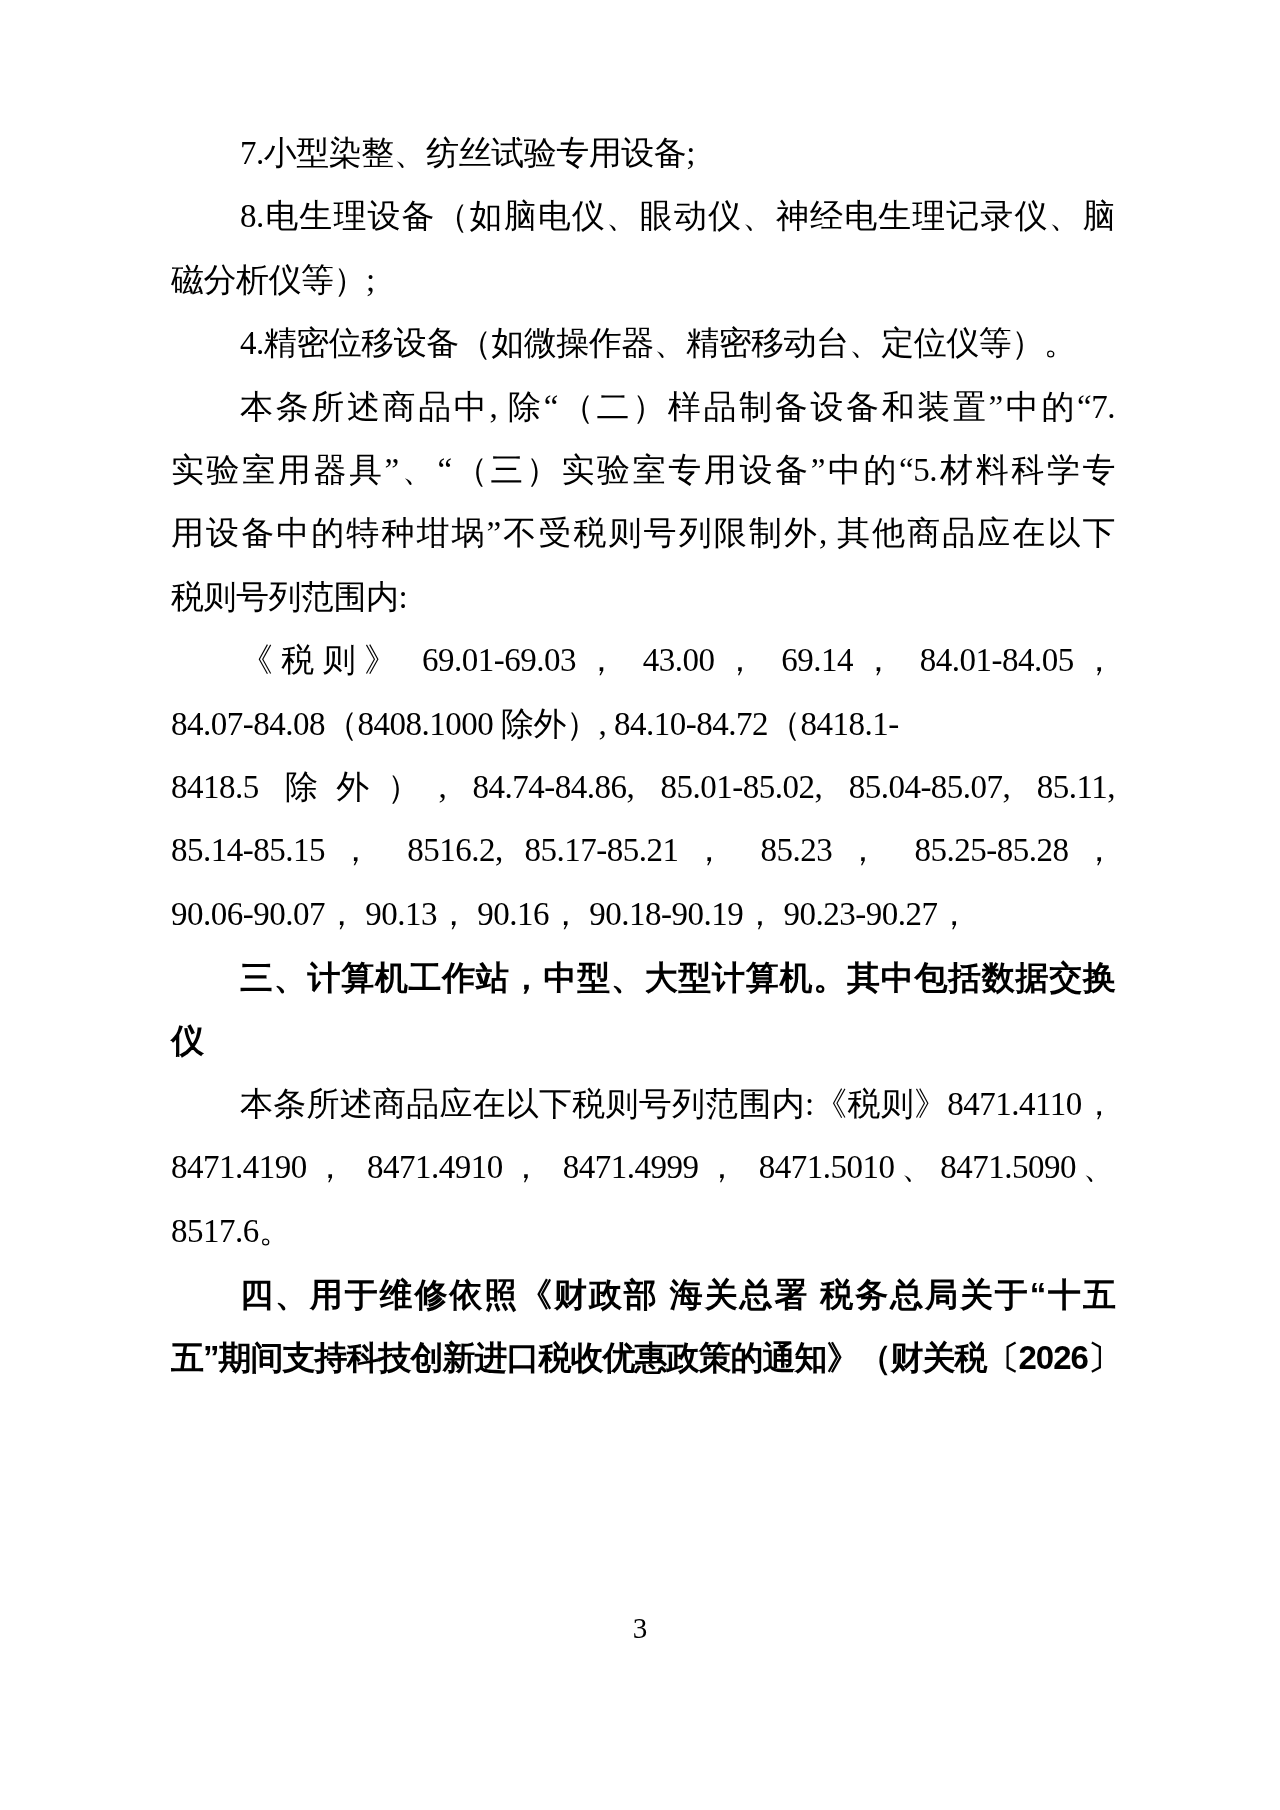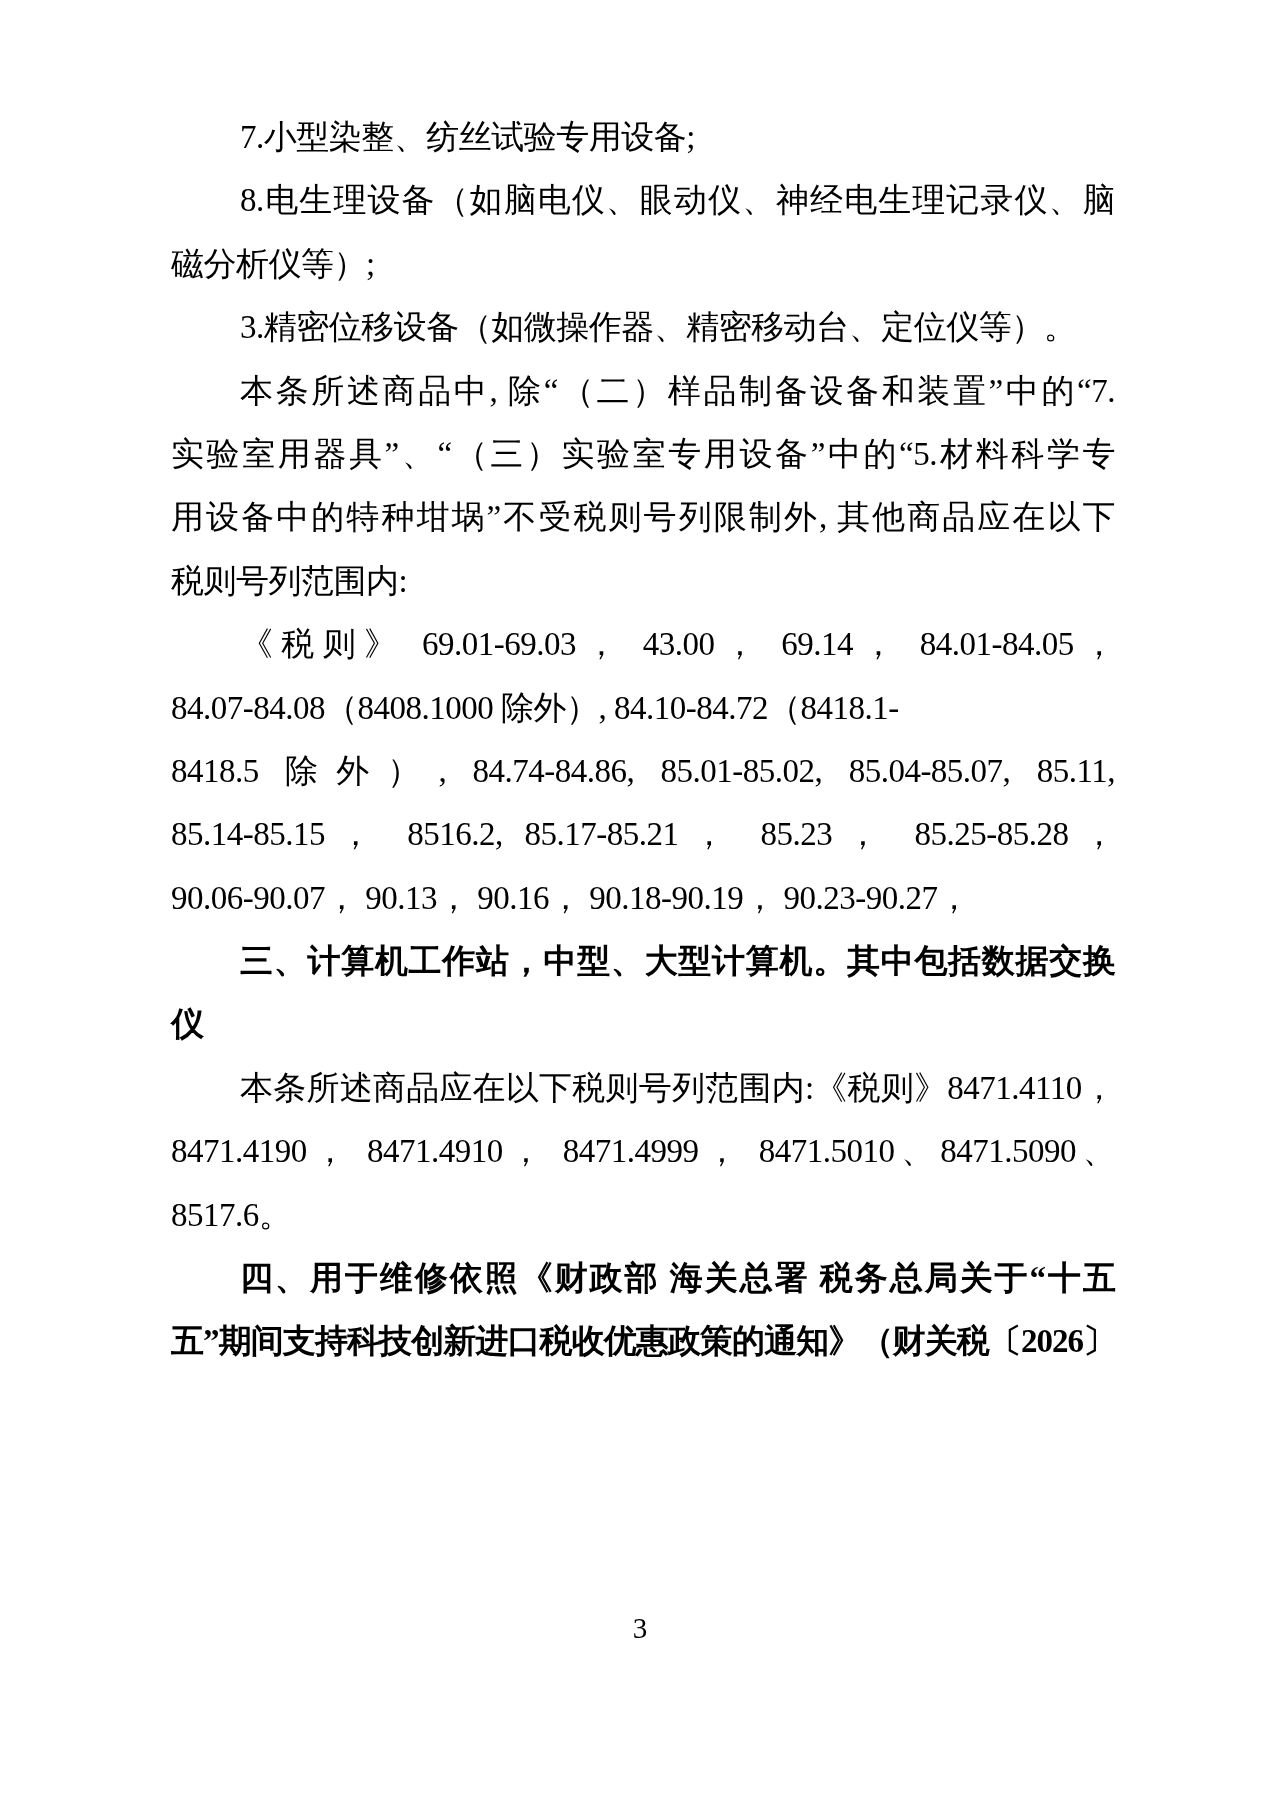--- a/index.html
+++ b/index.html
@@ -11,61 +11,61 @@
     position: relative;
     width: 1280px;
     height: 1810px;
     overflow: hidden;
     color: #000000;
     font-family: "Liberation Serif", serif;
   }
   .content {
     position: absolute;
     left: 171px;
-    top: 106px;
+    top: 122px;
     width: 944px;
   }
   .line {
     font-size: 33px;
     line-height: 63.4px;
     height: 63.4px;
     white-space: nowrap;
     letter-spacing: -0.5px;
     text-align: left;
   }
   .line.indent {
     text-indent: 69px;
   }
   .line.justify {
     text-align: justify;
     text-align-last: justify;
   }
   .line.bold {
-    font-family: Liberation Serif, serif;
+    font-family: Liberation Sans, sans-serif;
     font-weight: 700;
     letter-spacing: -1px;
   }
   .page-number {
     position: absolute;
     left: 0;
     top: 1612px;
     width: 100%;
     text-align: center;
     font-size: 29px;
     font-family: "Liberation Serif", serif;
   }
 </style>
 </head>
 <body>
 
 <div class="content">
   <div class="line indent">7.小型染整、纺丝试验专用设备;</div>
   <div class="line indent justify">8.电生理设备（如脑电仪、眼动仪、神经电生理记录仪、脑</div>
   <div class="line">磁分析仪等）;</div>
-  <div class="line indent">3.精密位移设备（如微操作器、精密移动台、定位仪等）。</div>
+  <div class="line indent">4.精密位移设备（如微操作器、精密移动台、定位仪等）。</div>
   <div class="line indent justify">本条所述商品中, 除“（二）样品制备设备和装置”中的“7.</div>
   <div class="line justify">实验室用器具”、“（三）实验室专用设备”中的“5.材料科学专</div>
   <div class="line justify">用设备中的特种坩埚”不受税则号列限制外, 其他商品应在以下</div>
   <div class="line">税则号列范围内:</div>
   <div class="line indent justify">《税则》 69.01-69.03， 43.00， 69.14， 84.01-84.05，</div>
   <div class="line">84.07-84.08（8408.1000 除外）, 84.10-84.72（8418.1-</div>
   <div class="line justify">8418.5 除外）, 84.74-84.86, 85.01-85.02, 85.04-85.07, 85.11,</div>
   <div class="line justify">85.14-85.15， 8516.2, 85.17-85.21， 85.23， 85.25-85.28，</div>
   <div class="line">90.06-90.07， 90.13， 90.16， 90.18-90.19， 90.23-90.27，</div>
   <div class="line indent justify bold">三、计算机工作站，中型、大型计算机。其中包括数据交换</div>

